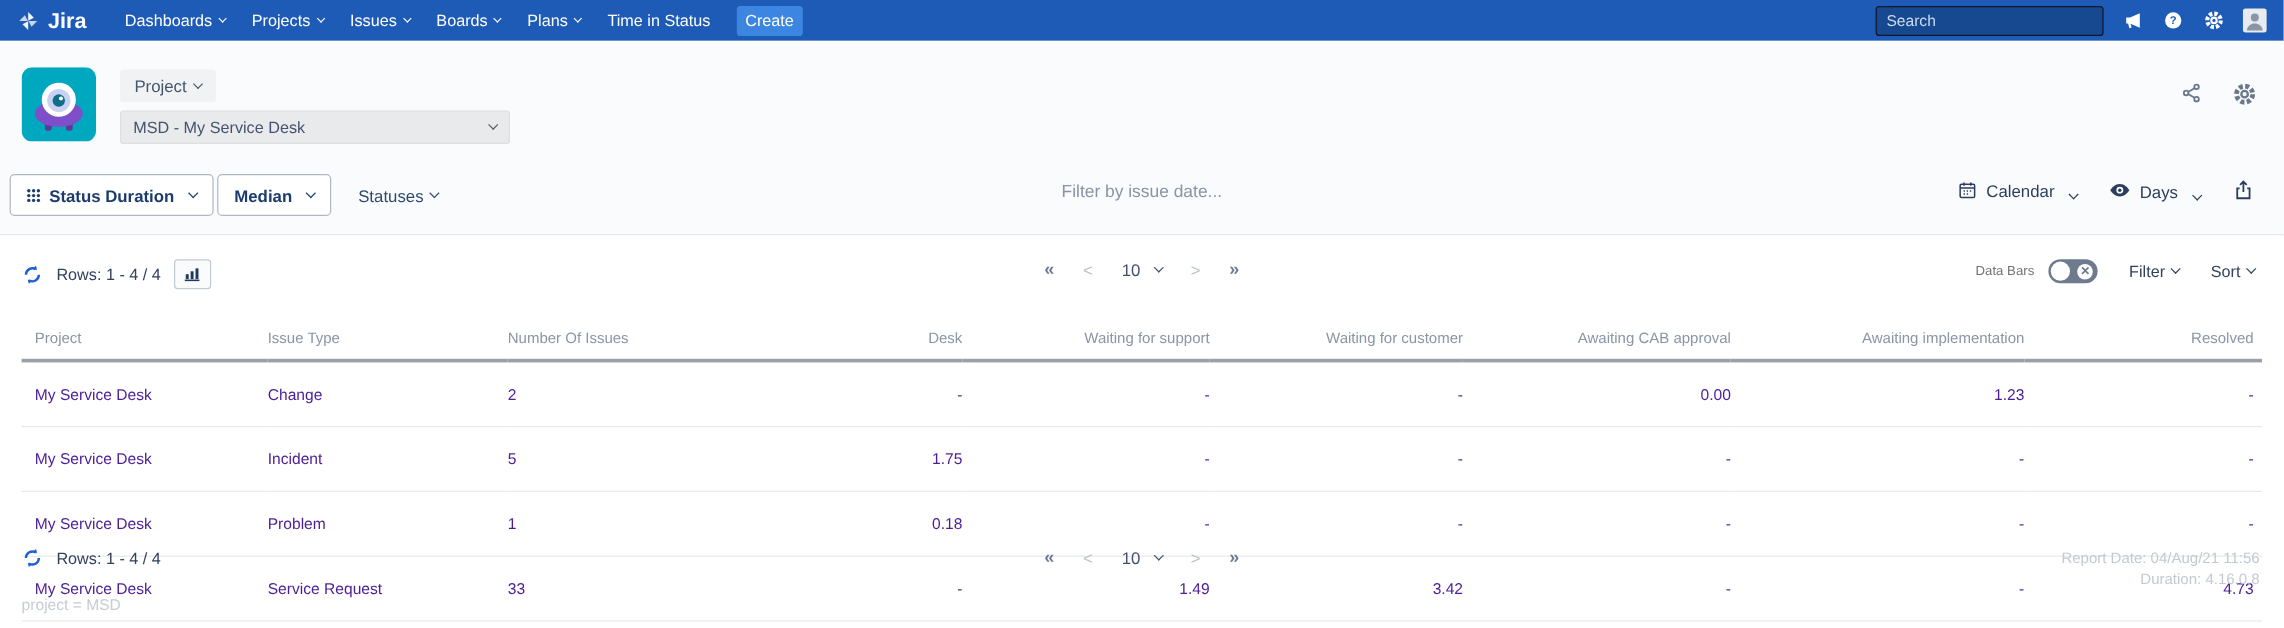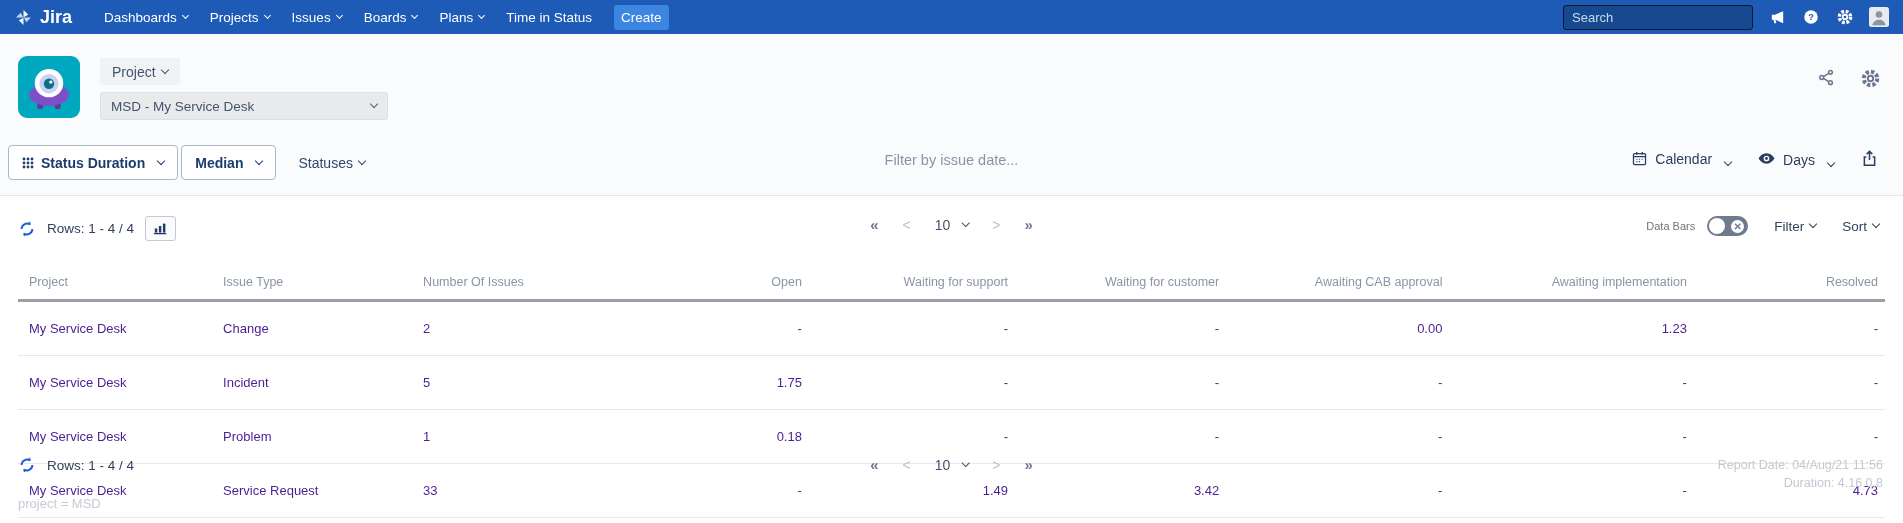--- a/index.html
+++ b/index.html
@@ -27,21 +27,21 @@
   .searchbox input::placeholder { color:#ccd9ec; }
   .navicon { width:20px; height:20px; display:flex; align-items:center; justify-content:center;
              cursor:pointer; }
 
   
   .phead { position:absolute; top:34px; left:0; right:0; height:96px; background:#fafbfc; }
   .pavatar { position:absolute; left:18px; top:22px; width:62px; height:62px; cursor:pointer; }
   .scope-btn { position:absolute; left:100px; top:24px; height:27px; background:#f1f2f4;
                border:none; border-radius:3px; color:#44546f; font-size:14px; padding:0 12px;
                display:flex; align-items:center; cursor:pointer; font-family:inherit; }
-  .proj-select { position:absolute; left:100px; top:58px; width:288px; height:28px;
+  .proj-select { position:absolute; left:100px; top:58px; width:325px; height:28px;
                  background:#e9eaec; border:1px solid #dcdee1; border-radius:3px; color:#44546f;
                  font-size:13.5px; display:flex; align-items:center; padding:0 10px;
                  cursor:pointer; }
   .proj-select .chev { margin-left:auto; color:#55606e; }
   .phead-icons { position:absolute; right:22px; top:34px; display:flex; gap:24px; }
   .phead-icons .hicon { cursor:pointer; }
 
   
   .toolbar { position:absolute; top:130px; left:0; right:0; height:66px;
              background:#fafbfc; border-bottom:1px solid #e4e7ea; }
@@ -334,21 +334,21 @@
         <col style="width:209px">
       <col style="width:221px">
         <col style="width:242px">
         <col style="width:196px">
     </colgroup>
     <thead>
       <tr>
         <th class="al">Project</th>
         <th class="al">Issue Type</th>
         <th class="al">Number Of Issues</th>
-        <th class="ar">Open</th>
+        <th class="ar">Desk</th>
         <th class="ar">Waiting for support</th>
         <th class="ar">Waiting for customer</th>
         <th class="ar">Awaiting CAB approval</th>
         <th class="ar">Awaiting implementation</th>
         <th class="ar">Resolved</th>
       </tr>
     </thead>
     <tbody>
       <tr>
         <td class="al">My Service Desk</td>

